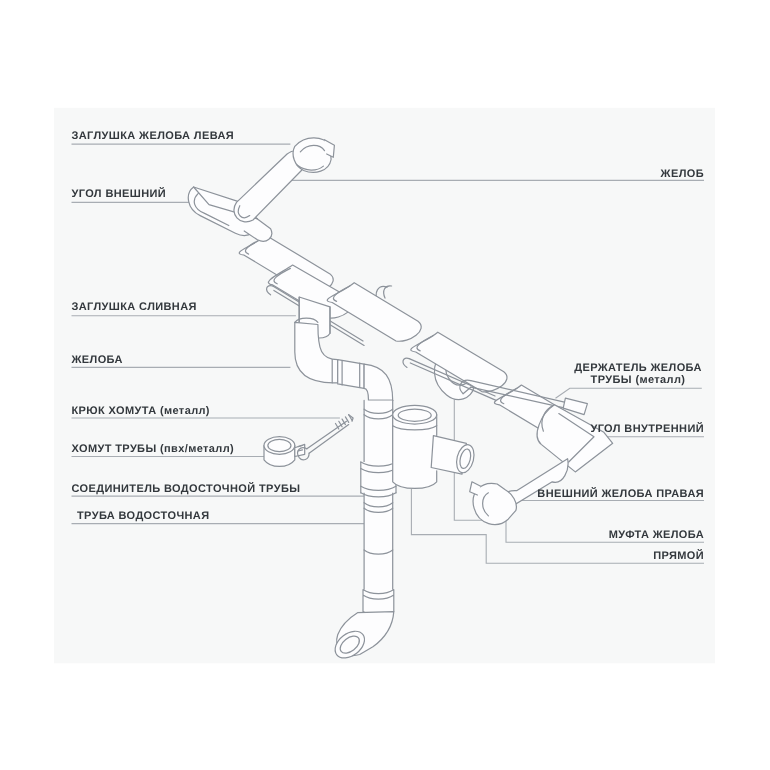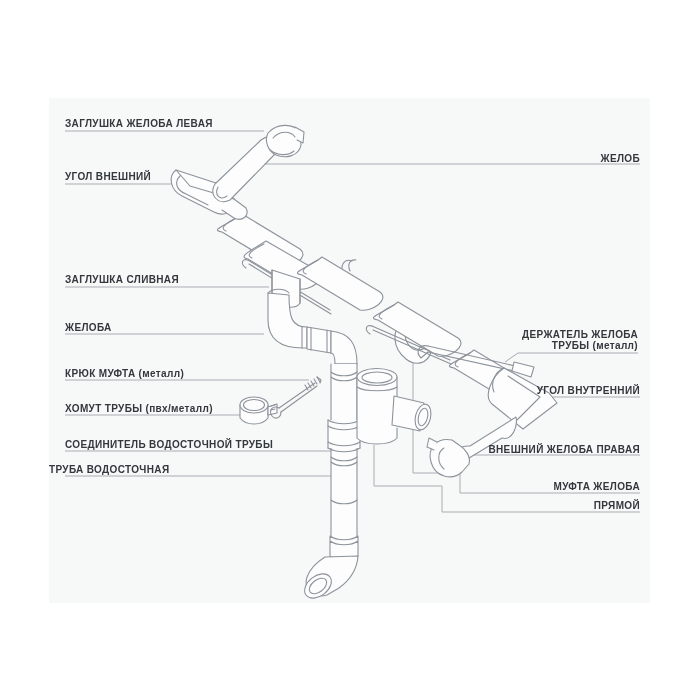--- a/index.html
+++ b/index.html
@@ -3,21 +3,21 @@
 <meta charset="utf-8">
 <style>
   html,body{margin:0;padding:0;}
   body{width:700px;height:700px;position:relative;background:#ffffff;overflow:hidden;
        font-family:"Liberation Sans",sans-serif;}
   .panel{position:absolute;left:49px;top:98px;width:601px;height:505px;background:#f7f8f8;}
   svg.art{position:absolute;left:0;top:0;width:700px;height:700px;}
   .lbl{position:absolute;font-size:10px;line-height:11px;letter-spacing:.35px;
        color:#33383d;white-space:nowrap;font-weight:bold;}
   .lbl.r{text-align:left;}
-  .lbl.c2{text-align:right;}
+  .lbl.c2{text-align:center;}
 </style>
 </head>
 <body>
 
 <div class="panel"></div>
 
 <svg class="art" viewBox="0 0 700 700">
 
   <g stroke="#a8adb3" stroke-width="1" fill="none">
     <path d="M65 131H264"></path>
@@ -167,24 +167,24 @@
       <path d="M317 377L321 380L320 383"></path>
       <path d="M279 408C273 405 268 410 272 416C275 420 281 418 281 412"></path>
     </g>
   </g>
 </svg>
 
 <div class="lbl" style="left:65px;top:118px">ЗАГЛУШКА ЖЕЛОБА ЛЕВАЯ</div>
 <div class="lbl" style="left:65px;top:171px">УГОЛ ВНЕШНИЙ</div>
 <div class="lbl" style="left:65px;top:274px">ЗАГЛУШКА СЛИВНАЯ</div>
 <div class="lbl" style="left:65px;top:322px">ЖЕЛОБА</div>
-<div class="lbl" style="left:65px;top:368px">КРЮК МУФТА (металл)</div>
+<div class="lbl" style="left:65px;top:368px">КРЮК ХОМУТА (металл)</div>
 <div class="lbl" style="left:65px;top:403px">ХОМУТ ТРУБЫ (пвх/металл)</div>
 <div class="lbl" style="left:65px;top:439px">СОЕДИНИТЕЛЬ ВОДОСТОЧНОЙ ТРУБЫ</div>
-<div class="lbl" style="left:49px;top:464px">ТРУБА ВОДОСТОЧНАЯ</div>
+<div class="lbl" style="left:70px;top:464px">ТРУБА ВОДОСТОЧНАЯ</div>
 
 <div class="lbl r" style="right:60px;top:153px">ЖЕЛОБ</div>
 <div class="lbl c2" style="right:62px;top:329px">
   <span style="display:block">ДЕРЖАТЕЛЬ ЖЕЛОБА</span>
   <span style="display:block">ТРУБЫ (металл)</span>
 </div>
 <div class="lbl r" style="right:60px;top:385px">УГОЛ ВНУТРЕННИЙ</div>
 <div class="lbl r" style="right:60px;top:444px">ВНЕШНИЙ ЖЕЛОБА ПРАВАЯ</div>
 <div class="lbl r" style="right:60px;top:481px">МУФТА ЖЕЛОБА</div>
 <div class="lbl r" style="right:60px;top:500px">ПРЯМОЙ</div>

